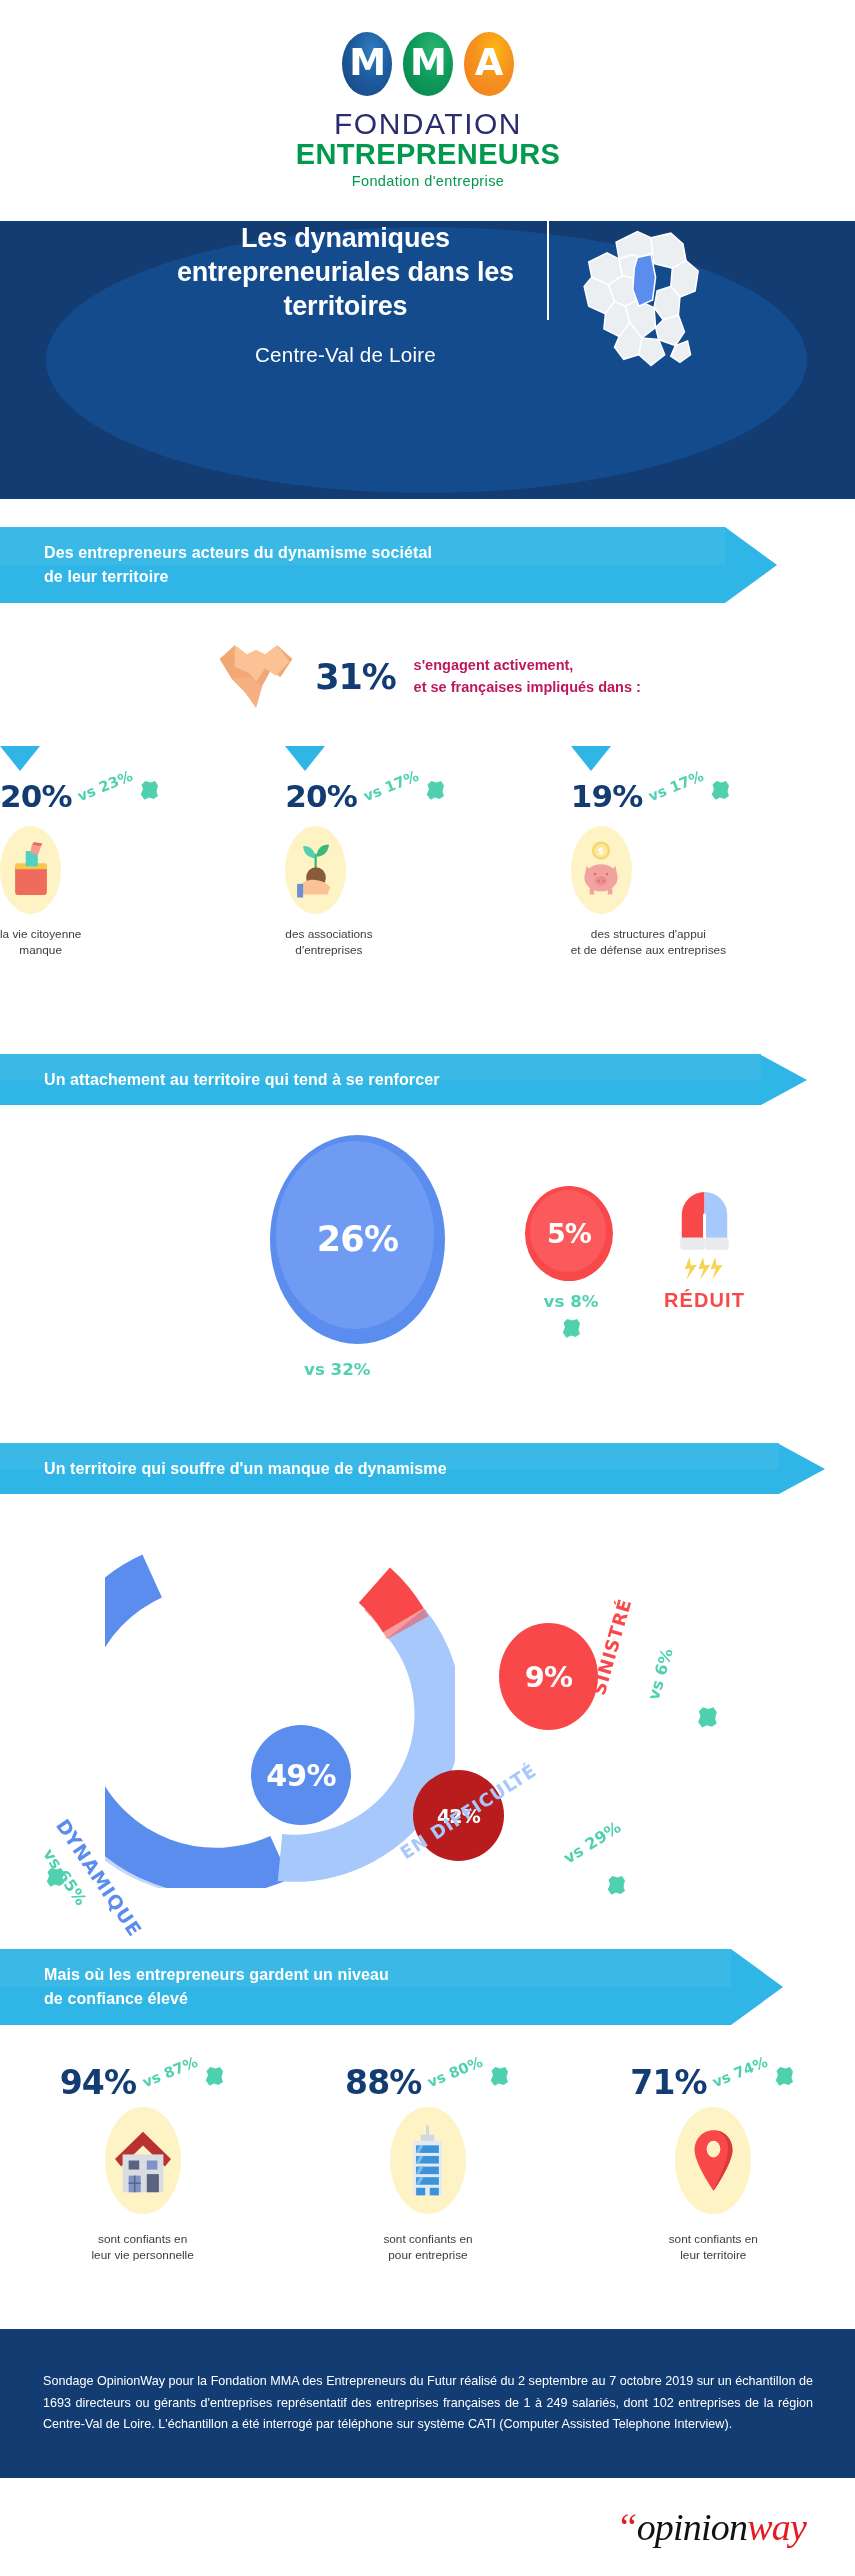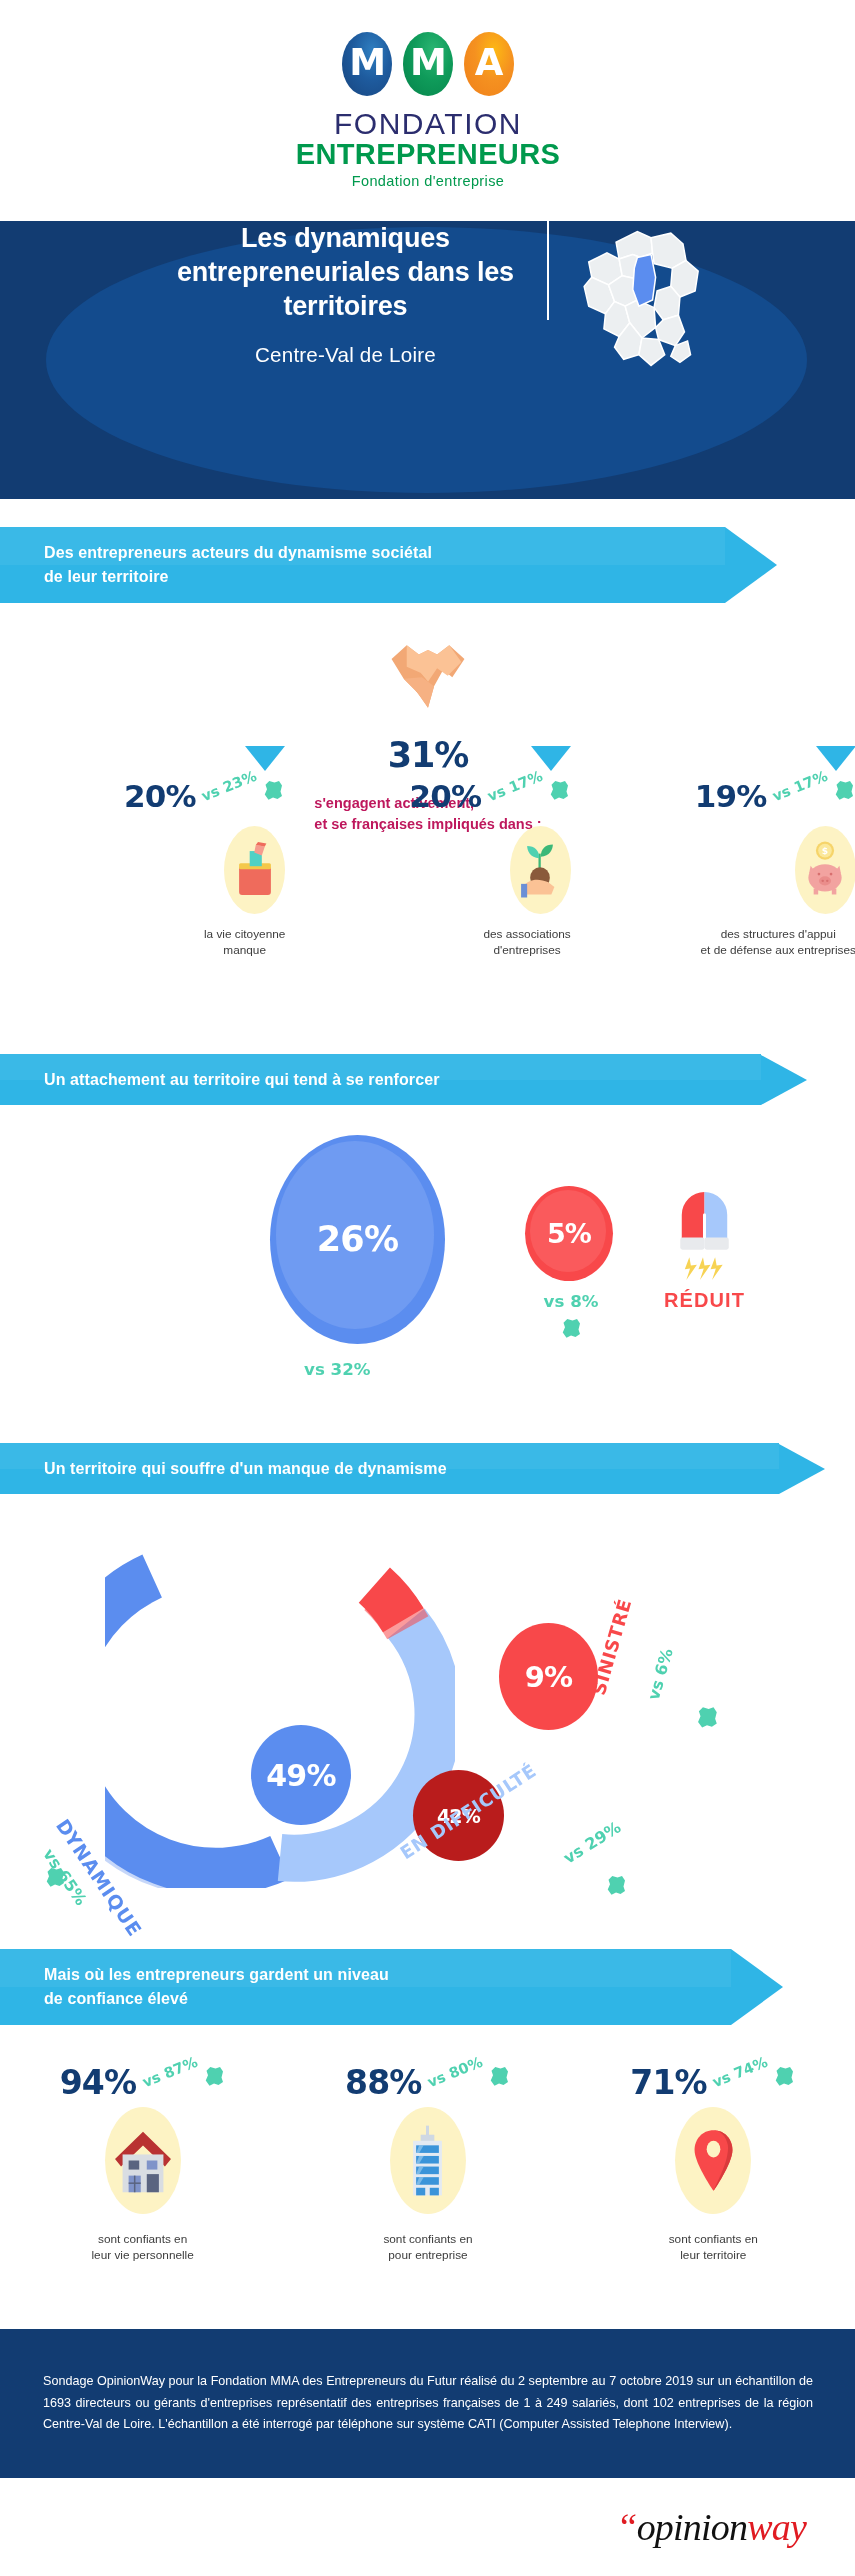--- a/index.html
+++ b/index.html
@@ -185,21 +185,20 @@
 
   
   .s1-top {
     position: absolute;
     left: 0; top: 636px;
     width: 856px;
     display: flex;
     align-items: center;
     justify-content: center;
     gap: 18px;
-    flex-direction: column;
   }
   .s1-31 {
     color: #123c72;
     font-size: 35px;
     font-weight: 700;
     letter-spacing: -1.1px;
     font-family: "DejaVu Sans", sans-serif;
   }
   .s1-claim {
     color: #be185d;
@@ -210,21 +209,21 @@
   .s1-cols {
     position: absolute;
     left: 0; top: 746px;
     width: 856px;
     display: flex;
   }
   .s1-col {
     width: 33.3333%;
     display: flex;
     flex-direction: column;
-    align-items: flex-end;
+    align-items: flex-start;
   }
   .tri-down {
     width: 0; height: 0;
     border-left: 20px solid transparent;
     border-right: 20px solid transparent;
     border-top: 25px solid #2fb5e6;
     margin-bottom: 6px;
   }
   .pct-row {
     display: flex;

